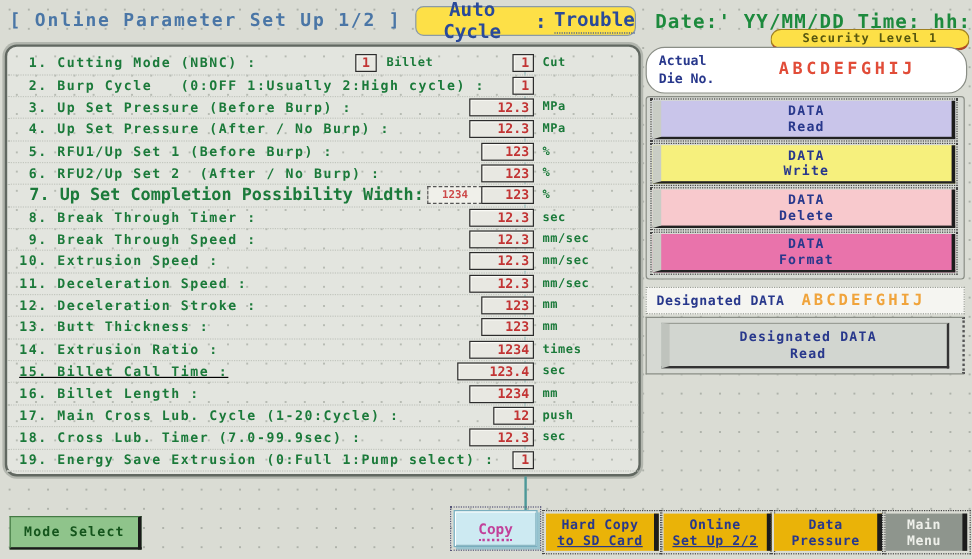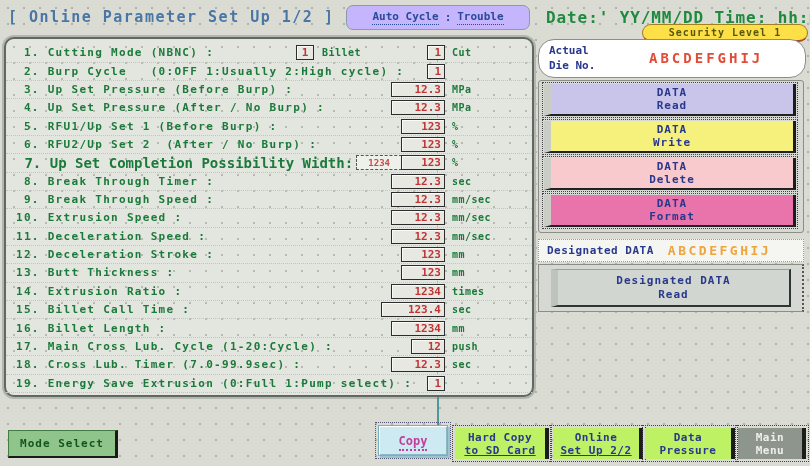--- a/index.html
+++ b/index.html
@@ -10,22 +10,22 @@
     background-size:16px 16px;
     font-family:"DejaVu Sans Mono","Liberation Mono",monospace;
   }
   
   .title{
     position:absolute;left:8px;top:8px;
     font-size:15px;font-weight:bold;color:#4a76a6;letter-spacing:1.5px;white-space:pre;
   }
   .auto-cycle{
     position:absolute;left:346px;top:5px;width:184px;height:25px;
-    background:#c4b5fd;border:1px solid #8a9aa8;border-radius:7px;
-    font-family:inherit;font-size:11px;font-weight:bold;color:#2a4a9a;
+    background:#fde047;border:1px solid #8a9aa8;border-radius:7px;
+    font-family:inherit;font-size:16px;font-weight:bold;color:#2a4a9a;
     display:flex;align-items:center;justify-content:center;gap:6px;padding:0;cursor:pointer;
   }
   .auto-cycle .ul{border-bottom:1px dotted #2a4a9a;padding-bottom:1px;}
   .datetime{
     position:absolute;left:546px;top:8px;font-size:16px;font-weight:bold;
     color:#1d8a3d;letter-spacing:0.9px;white-space:pre;
   }
   .security{
     position:absolute;left:642px;top:24px;width:164px;height:15px;
     background:#fde047;border:1px solid #a08020;border-bottom:2px solid #b04828;border-radius:9px;
@@ -123,21 +123,21 @@
   .copy-btn{
     position:absolute;left:378px;top:425px;width:70px;height:31px;
     background:#cdeaf2;border:1px solid #79aebe;
     box-shadow:2px 2px 0 #9ac4ce,inset 1px 1px 0 #ffffff,inset -1px -1px 0 #8cb8c4;
     outline:1px dotted #557;outline-offset:2px;
     font-family:inherit;font-size:12px;font-weight:bold;color:#c2409a;cursor:pointer;
   }
   .copy-btn span{border-bottom:2px dotted #c2409a;padding-bottom:1px;}
   .gray-btn{
     position:absolute;top:428px;height:31px;
-    background:#bef264;border:none;border-right:4px solid #1c1c1c;
+    background:#eab308;border:none;border-right:4px solid #1c1c1c;
     outline:1px dotted #444;outline-offset:2px;
     font-family:inherit;font-size:11px;font-weight:bold;color:#28388c;
     display:flex;flex-direction:column;align-items:center;justify-content:center;
     line-height:13px;letter-spacing:0.5px;cursor:pointer;padding:0;box-sizing:border-box;
   }
   .gray-btn .u2{text-decoration:underline;}
   .gray-btn.dark{background:#8e958d;color:#eef0ea;}
   .gb0{left:455px;width:94px;}
   .gb1{left:553px;width:90px;}
   .gb2{left:645px;width:90px;}
@@ -226,21 +226,21 @@
       <div class="prow" style="top: 225.2px;">
         <span class="plabel">13. Butt Thickness :</span>
         <span class="vbox right" style="width: 44px;">123</span>
         <span class="punit">mm</span>
       </div>
       <div class="prow" style="top: 243.55px;">
         <span class="plabel">14. Extrusion Ratio :</span>
         <span class="vbox right" style="width: 54px;">1234</span>
         <span class="punit">times</span>
       </div>
-      <div class="prow" style="top: 261.9px;">
+      <div class="prow" style="top: 261.9px; text-decoration: underline;">
         <span class="plabel">15. Billet Call Time :</span>
         <span class="vbox right" style="width: 64px;">123.4</span>
         <span class="punit">sec</span>
       </div>
       <div class="prow" style="top: 280.25px;">
         <span class="plabel">16. Billet Length :</span>
         <span class="vbox right" style="width: 54px;">1234</span>
         <span class="punit">mm</span>
       </div>
       <div class="prow" style="top: 298.6px;">

